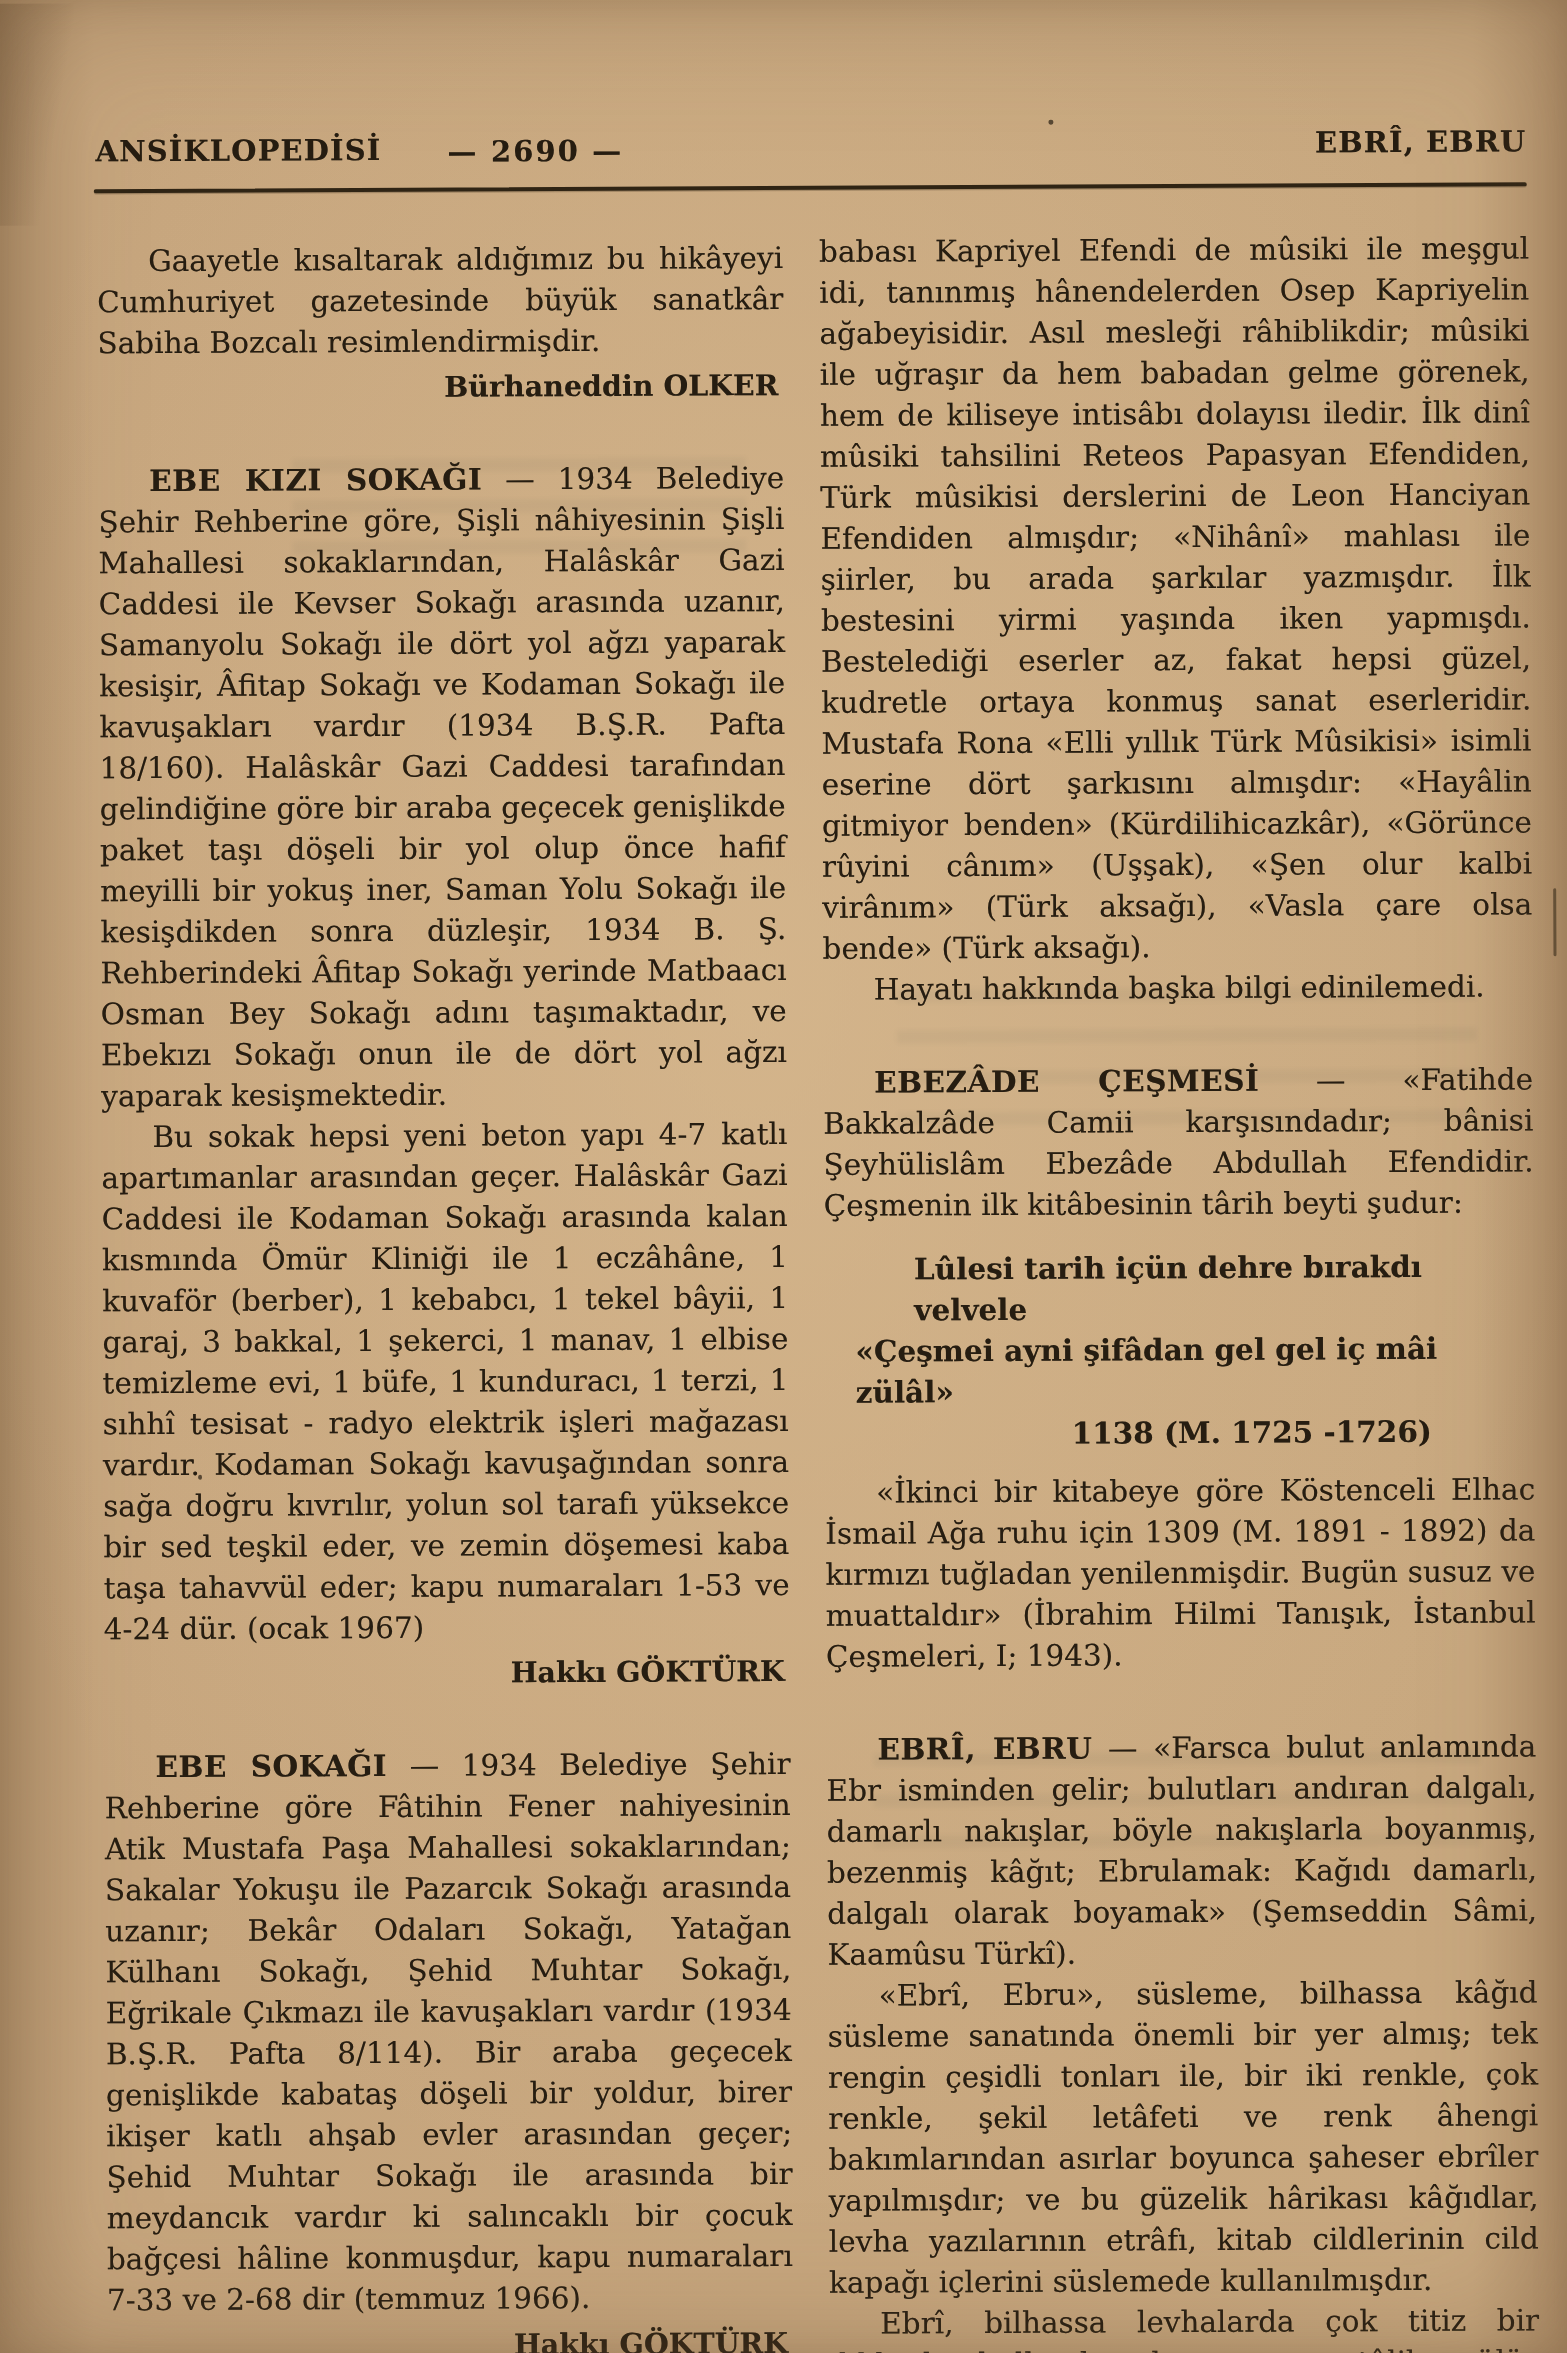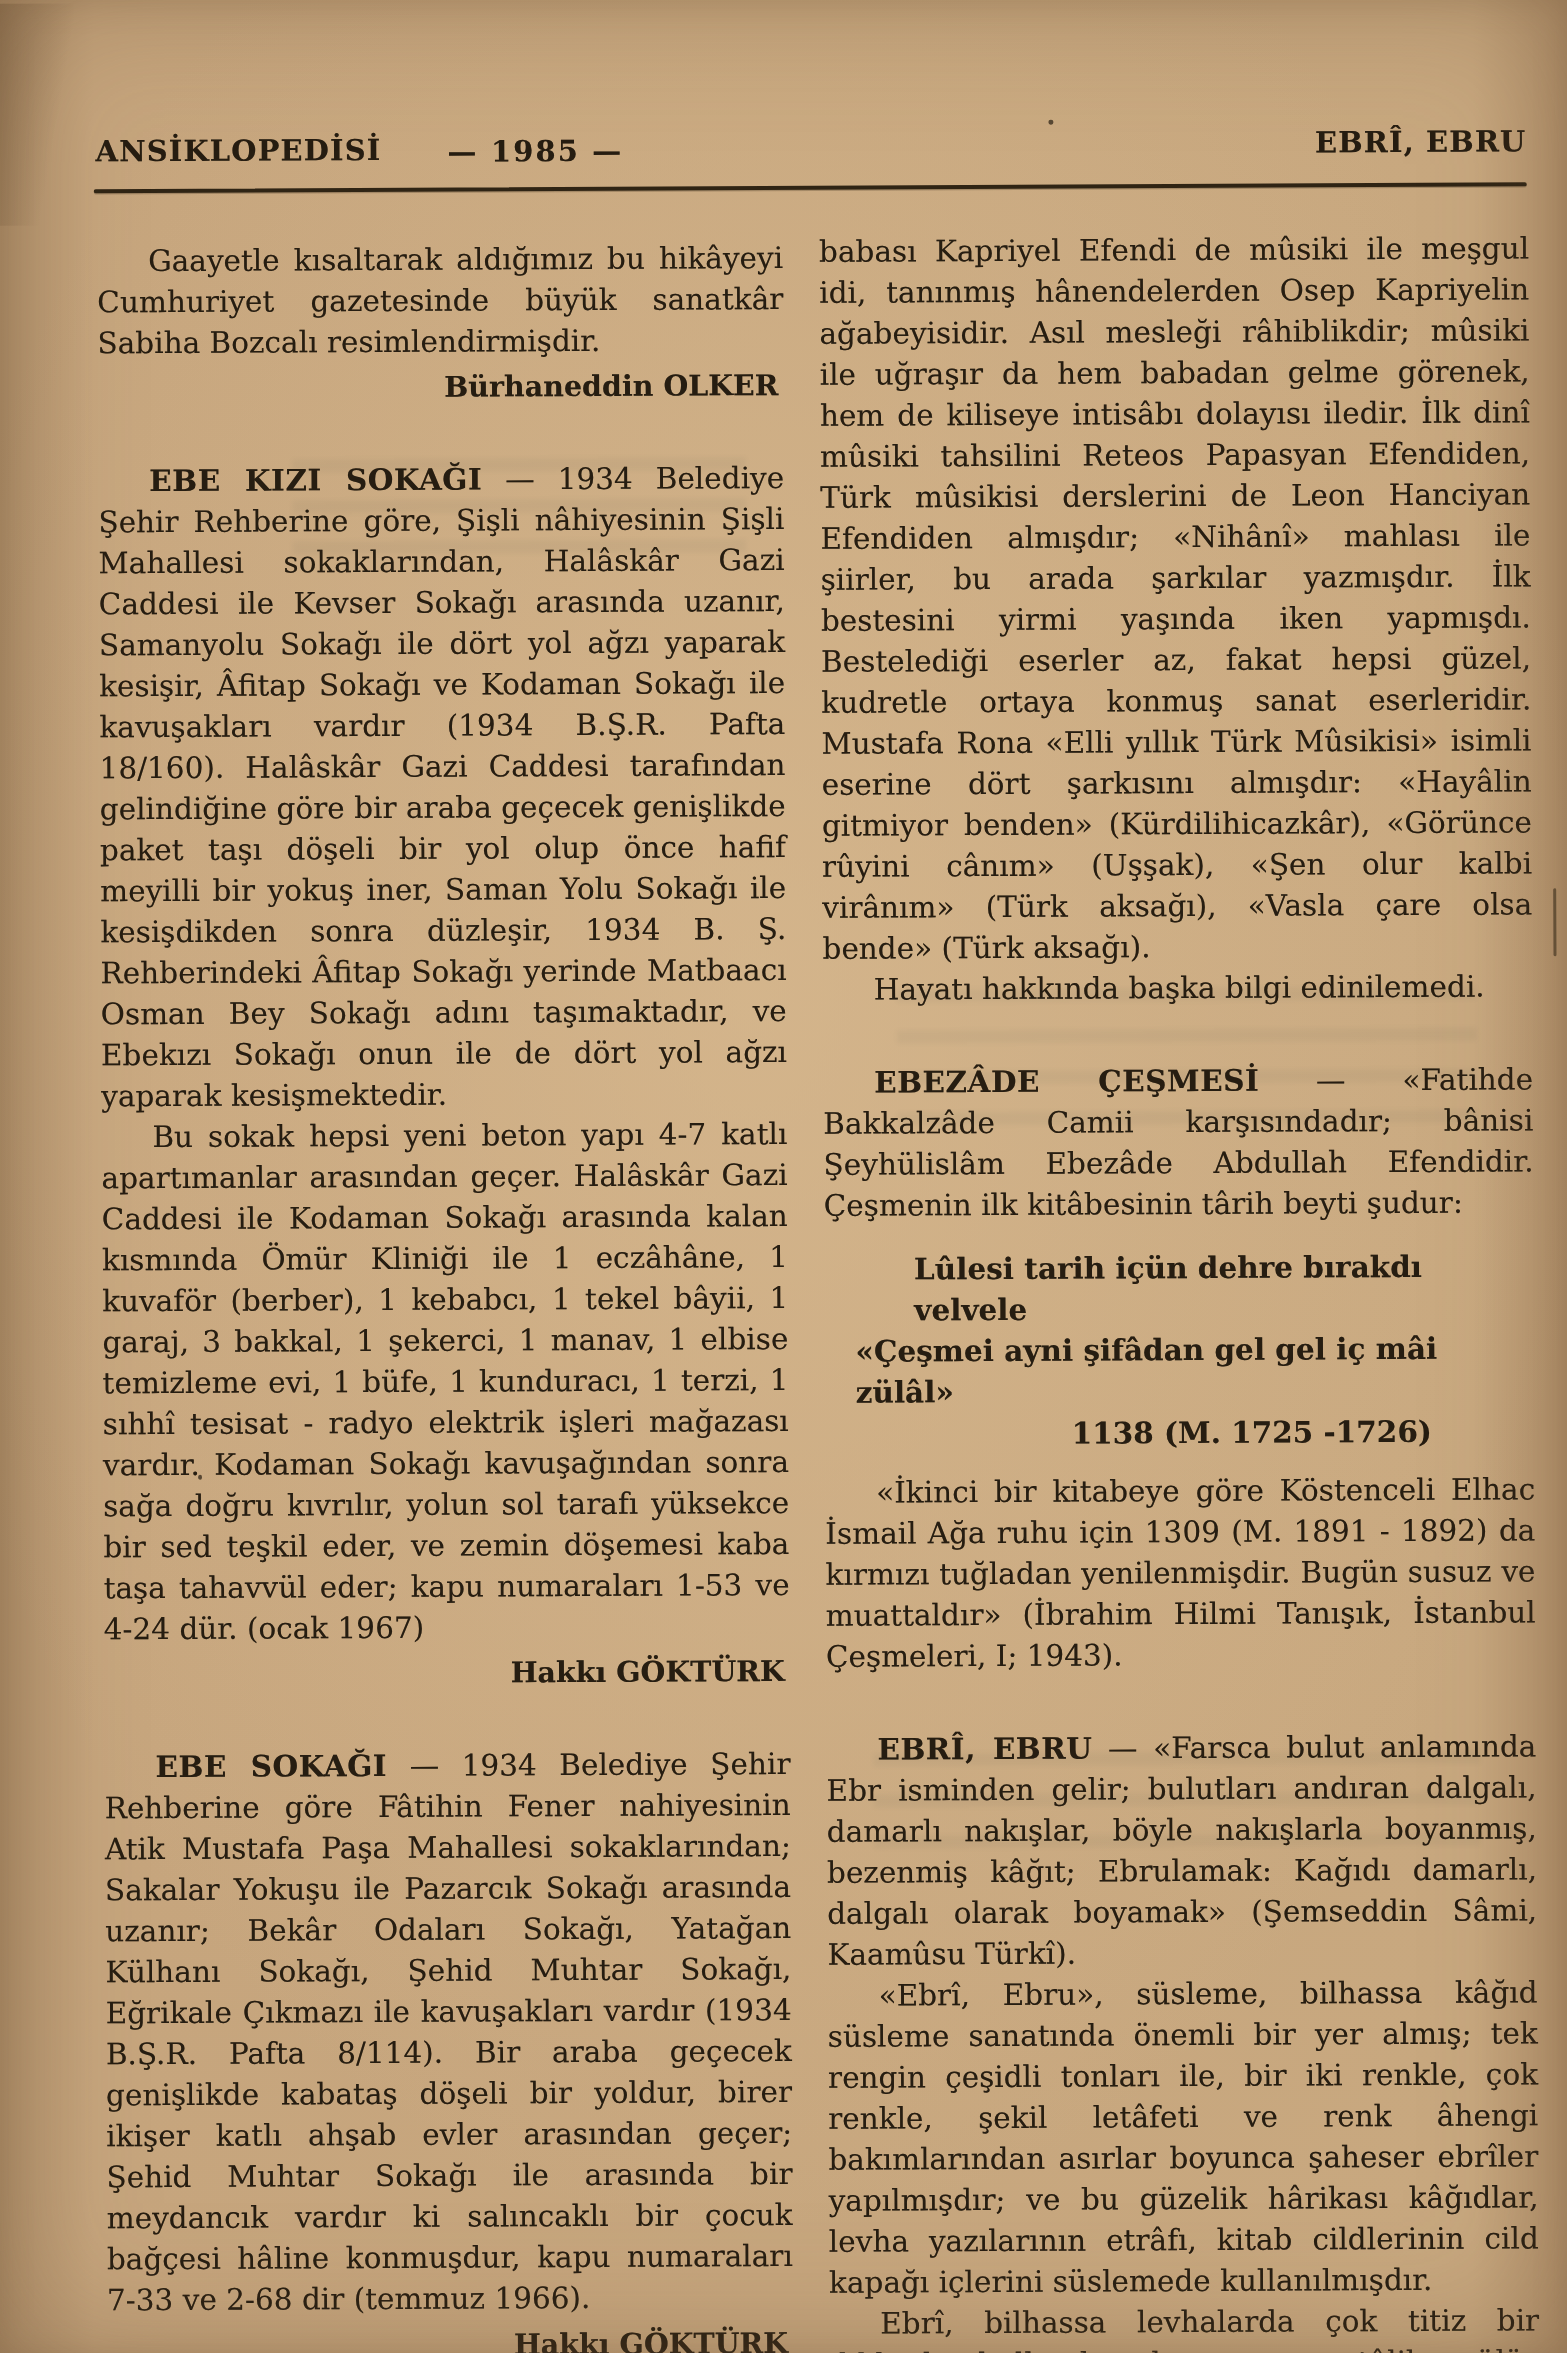--- a/index.html
+++ b/index.html
@@ -66,21 +66,21 @@
   <div class="ghost g1"></div>
   <div class="ghost g2"></div>
   <div class="ghost g3"></div>
   <div class="corner-shade"></div>
   <div class="edge-mark"></div>
   <div class="speck s1"></div>
   <div class="speck s2"></div>
 
   <div class="hdr">
     <span class="journal">ANSİKLOPEDİSİ</span>
-    <span class="pageno">— 1985 —</span>
+    <span class="pageno">— 2690 —</span>
     <span class="runhead">EBRÎ, EBRU</span>
   </div>
   <div class="rule"></div>
 
   <div class="col col-left" id="col-left">
       <p class="par indent"><span>Gaayetle kısaltarak aldığımız bu hikâyeyi Cumhuriyet gazetesinde büyük sanatkâr Sabiha Bozcalı resimlendirmişdir.</span></p>
       <div class="sig">Bürhaneddin OLKER</div>
       <p class="par entry"><span class="term">EBE KIZI SOKAĞI</span> — <span>1934 Belediye Şehir Rehberine göre, Şişli nâhiyesinin Şişli Mahallesi sokaklarından, Halâskâr Gazi Caddesi ile Kevser Sokağı arasında uzanır, Samanyolu Sokağı ile dört yol ağzı yaparak kesişir, Âfitap Sokağı ve Kodaman Sokağı ile kavuşakları vardır (1934 B.Ş.R. Pafta 18/160). Halâskâr Gazi Caddesi tarafından gelindiğine göre bir araba geçecek genişlikde paket taşı döşeli bir yol olup önce hafif meyilli bir yokuş iner, Saman Yolu Sokağı ile kesişdikden sonra düzleşir, 1934 B. Ş. Rehberindeki Âfitap Sokağı yerinde Matbaacı Osman Bey Sokağı adını taşımaktadır, ve Ebekızı Sokağı onun ile de dört yol ağzı yaparak kesişmektedir.</span></p>
       <p class="par indent"><span>Bu sokak hepsi yeni beton yapı 4-7 katlı apartımanlar arasından geçer. Halâskâr Gazi Caddesi ile Kodaman Sokağı arasında kalan kısmında Ömür Kliniği ile 1 eczâhâne, 1 kuvaför (berber), 1 kebabcı, 1 tekel bâyii, 1 garaj, 3 bakkal, 1 şekerci, 1 manav, 1 elbise temizleme evi, 1 büfe, 1 kunduracı, 1 terzi, 1 sıhhî tesisat - radyo elektrik işleri mağazası vardır. Kodaman Sokağı kavuşağından sonra sağa doğru kıvrılır, yolun sol tarafı yüksekce bir sed teşkil eder, ve zemin döşemesi kaba taşa tahavvül eder; kapu numaraları 1-53 ve 4-24 dür. (ocak 1967)</span></p>
       <div class="sig">Hakkı GÖKTÜRK</div>

